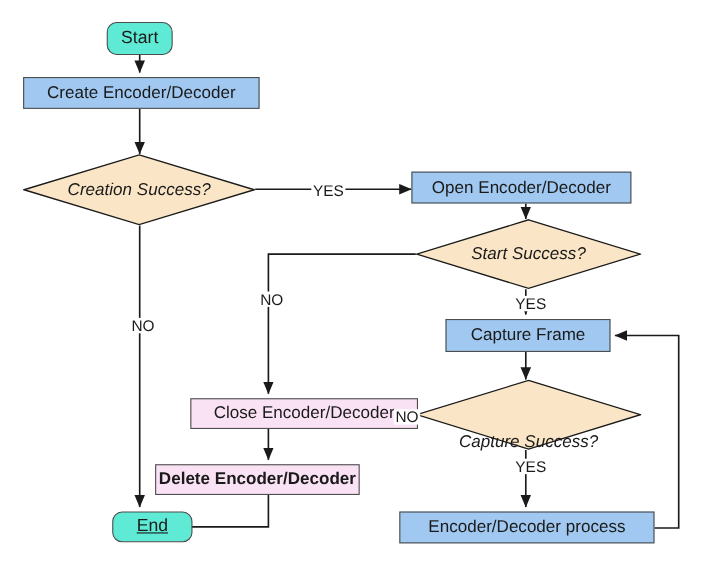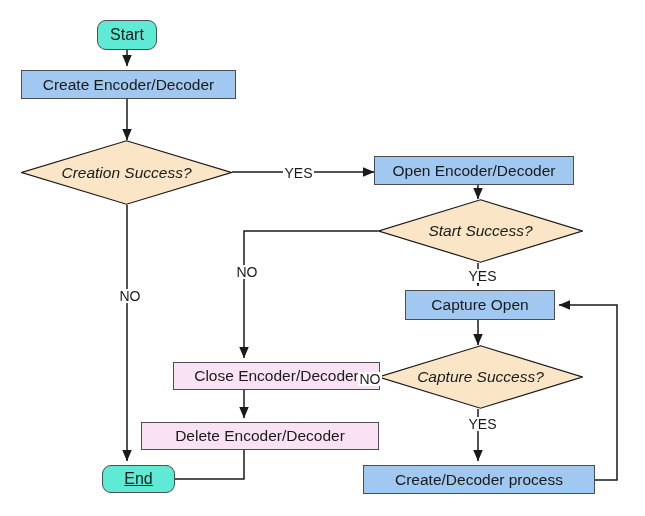--- a/index.html
+++ b/index.html
@@ -137,39 +137,39 @@
   </div>
 
   <div class="node node-diamond" style="left:378px; top:199px; width:205px; height:64px;">
     <svg class="diamond-shape" viewBox="0 0 205 64" preserveAspectRatio="none">
       <polygon points="102.5,0.8 204.2,32 102.5,63.2 0.8,32" fill="#fae6c6" stroke="#1a1a1a" stroke-width="1.2"></polygon>
     </svg>
     <span class="diamond-label">Start Success?</span>
   </div>
 
   <div class="node node-process node-blue" style="left:405px; top:290px; width:150px; height:30px;">
-    <span>Capture Open</span>
+    <span>Capture Frame</span>
   </div>
 
-  <div class="node node-diamond" style="left:378px; top:345px; width:205px; height:64px;">
+  <div class="node node-diamond" style="left:378px; top:345px; width:205px; height:64px;align-items:flex-end;">
     <svg class="diamond-shape" viewBox="0 0 205 64" preserveAspectRatio="none">
       <polygon points="102.5,0.8 204.2,32 102.5,63.2 0.8,32" fill="#fae6c6" stroke="#1a1a1a" stroke-width="1.2"></polygon>
     </svg>
     <span class="diamond-label">Capture Success?</span>
   </div>
 
   <div class="node node-process node-blue" style="left:363px; top:465px; width:232px; height:29px;">
-    <span>Create/Decoder process</span>
+    <span>Encoder/Decoder process</span>
   </div>
 
   <div class="node node-process node-pink" style="left:141px; top:362px; width:207px; height:28px;margin-left:32px;">
     <span>Close Encoder/Decoder</span>
   </div>
 
-  <div class="node node-process node-pink" style="left:141px; top:422px; width:238px; height:28px;">
+  <div class="node node-process node-pink" style="left:141px; top:422px; width:186px; height:28px;font-weight:bold;">
     <span>Delete Encoder/Decoder</span>
   </div>
 
   <div class="node node-terminal" style="left:102px; top:465px; width:73px; height:28px;text-decoration:underline;">
     <span>End</span>
   </div>
 
   <span class="edge-label" style="left:283px; top:166px;">YES</span>
   <span class="edge-label" style="left:118px; top:289px;">NO</span>
   <span class="edge-label" style="left:467px; top:269px;">YES</span>

